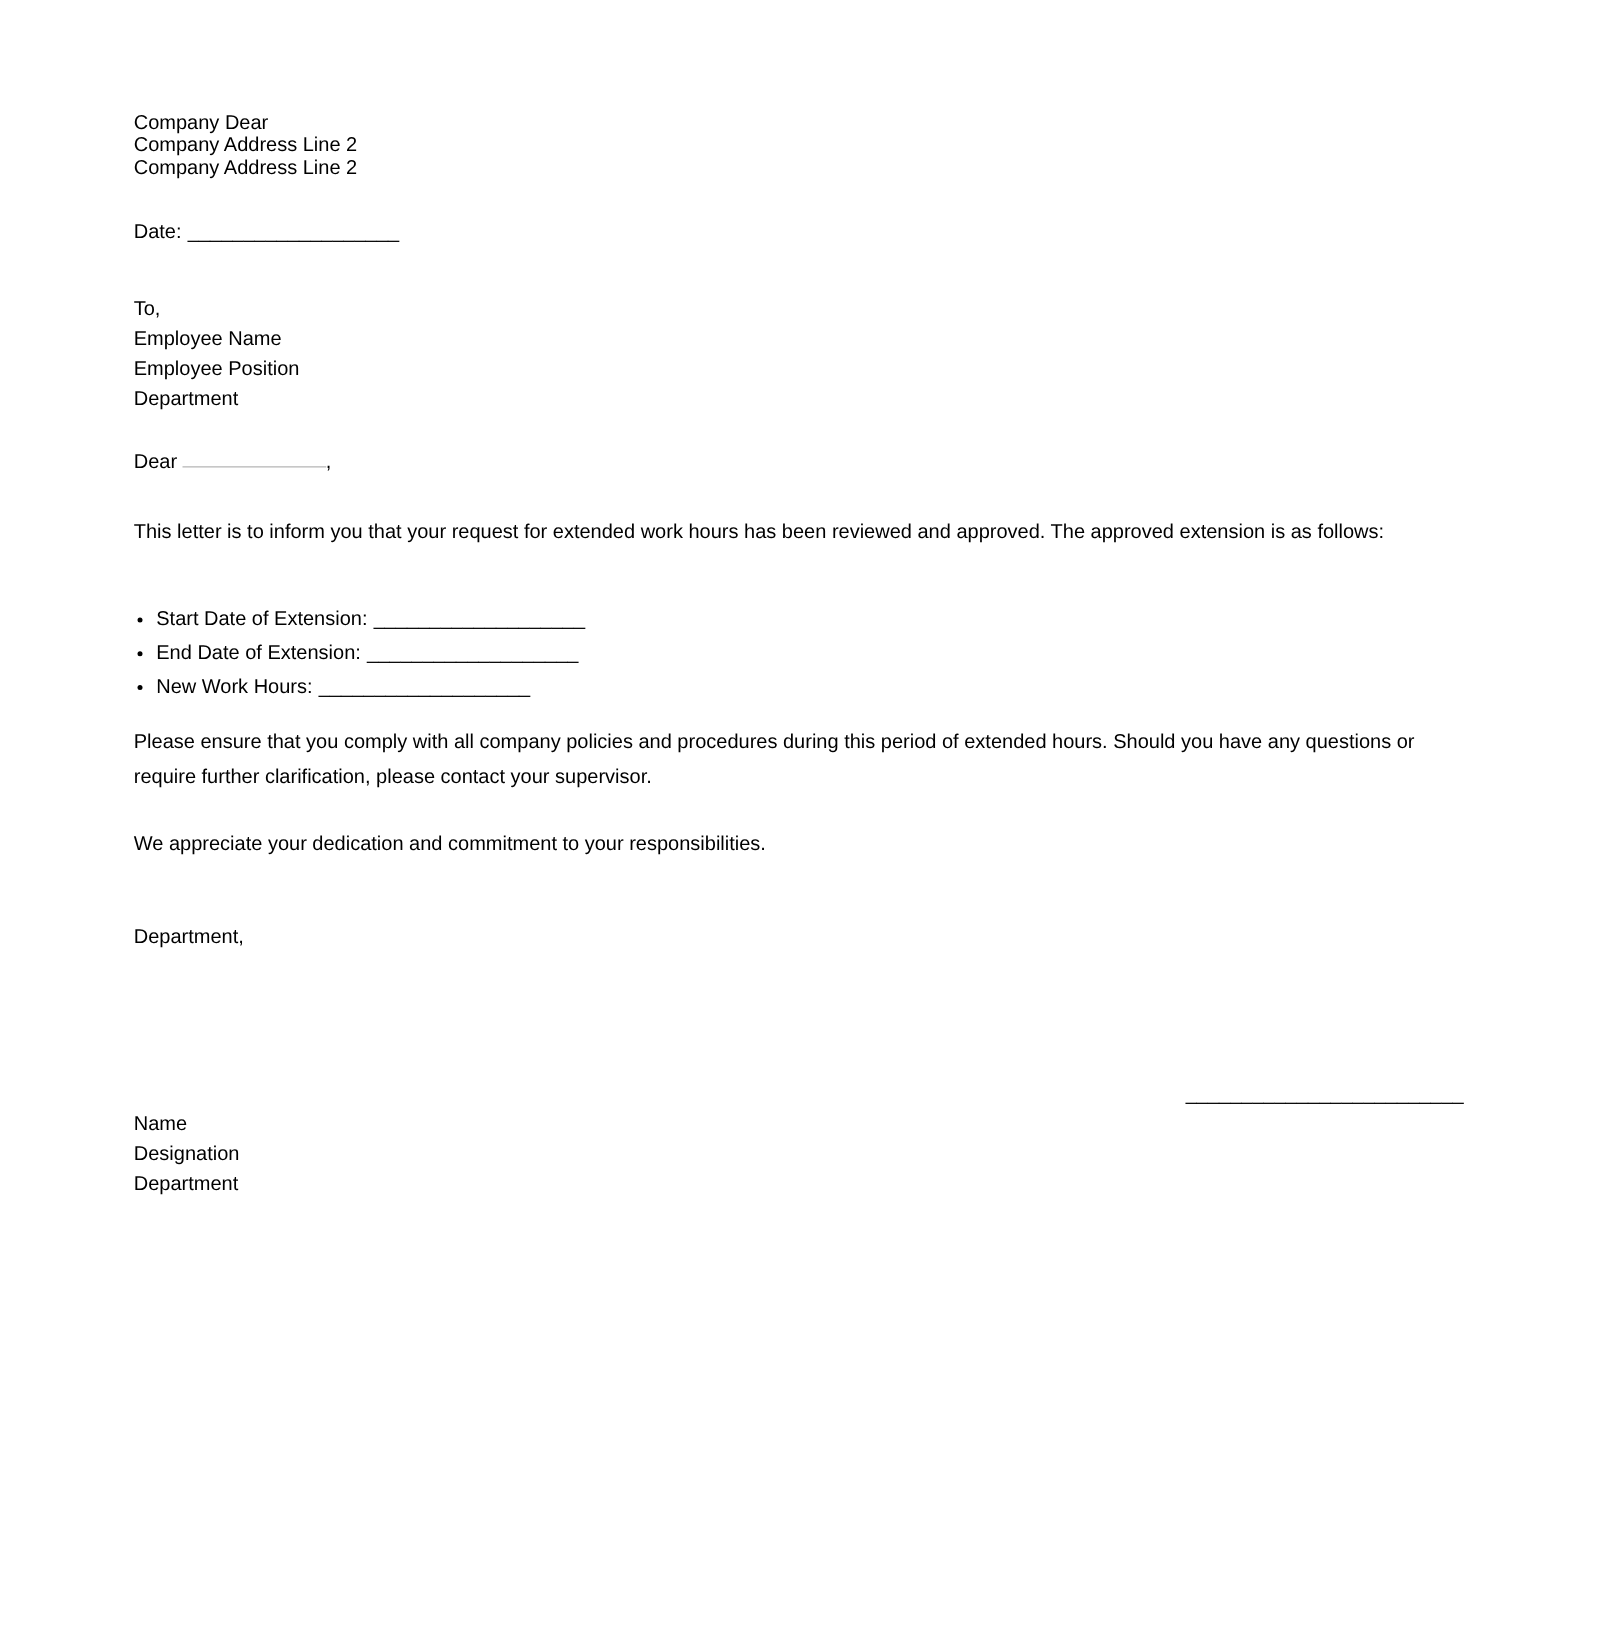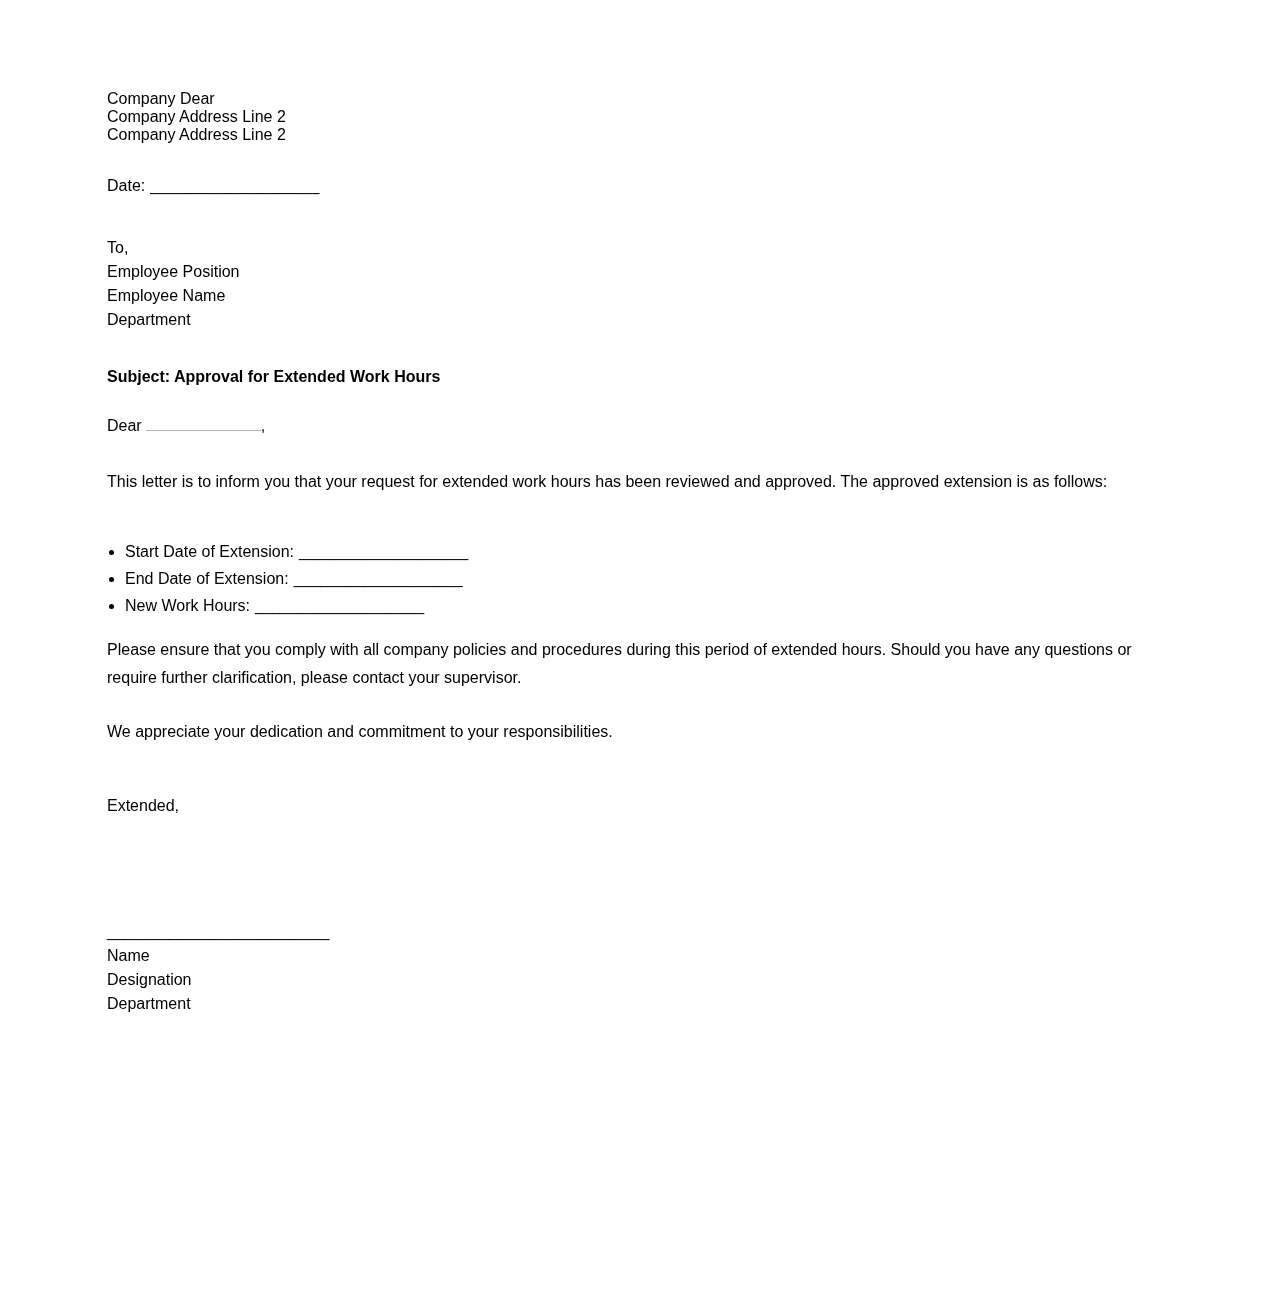--- a/index.html
+++ b/index.html
@@ -25,60 +25,59 @@
     vertical-align: baseline;
     margin-left: 4px;
   }
   .intro-paragraph { margin-top: 28px; line-height: 28px; max-width: 1026px; }
   .details-list { margin-top: 42px; padding-left: 18px; list-style-type: disc; }
   .details-list li { line-height: 27px; }
   .blank { margin-left: 5px; letter-spacing: 0; white-space: nowrap; }
   .policy-paragraph { margin-top: 17px; line-height: 28px; max-width: 1026px; }
   .appreciation-paragraph { margin-top: 26px; line-height: 28px; max-width: 1026px; }
   .closing-line { margin-top: 46px; line-height: 28px; }
-  .signature-rule { margin-top: 100px; line-height: 24px; white-space: nowrap; }
+  .signature-rule { margin-top: 100px; line-height: 24px; white-space: nowrap; text-align: right; }
   .signature-block { line-height: 24px; }
 </style>
 </head>
 <body>
 
 <div>
 
   <div class="company-block">
     <div>Company Dear</div>
     <div>Company Address Line 2</div>
     <div>Company Address Line 2</div>
   </div>
 
   <p class="date-line"><span>Date:</span><span class="blank">___________________</span></p>
 
   <div class="recipient-block">
     <div>To,</div>
+    <div>Employee Name</div>
     <div>Employee Position</div>
-    <div>Employee Name</div>
     <div>Department</div>
   </div>
 
-  <p class="subject-line">Subject: Approval for Extended Work Hours</p>
 
   <p class="greeting-line"><span>Dear</span><span class="name-blank"></span><span>,</span></p>
 
   <p class="intro-paragraph">This letter is to inform you that your request for extended work hours has been reviewed and approved. The approved extension is as follows:</p>
 
   <ul class="details-list">
     <li><span>Start Date of Extension:</span><span class="blank">___________________</span></li>
     <li><span>End Date of Extension:</span><span class="blank">___________________</span></li>
     <li><span>New Work Hours:</span><span class="blank">___________________</span></li>
   </ul>
 
   <p class="policy-paragraph">Please ensure that you comply with all company policies and procedures during this period of extended hours. Should you have any questions or require further clarification, please contact your supervisor.</p>
 
   <p class="appreciation-paragraph">We appreciate your dedication and commitment to your responsibilities.</p>
 
-  <p class="closing-line">Extended,</p>
+  <p class="closing-line">Department,</p>
 
   <div class="signature-rule">_________________________</div>
 
   <div class="signature-block">
     <div>Name</div>
     <div>Designation</div>
     <div>Department</div>
   </div>
 
 </div>

